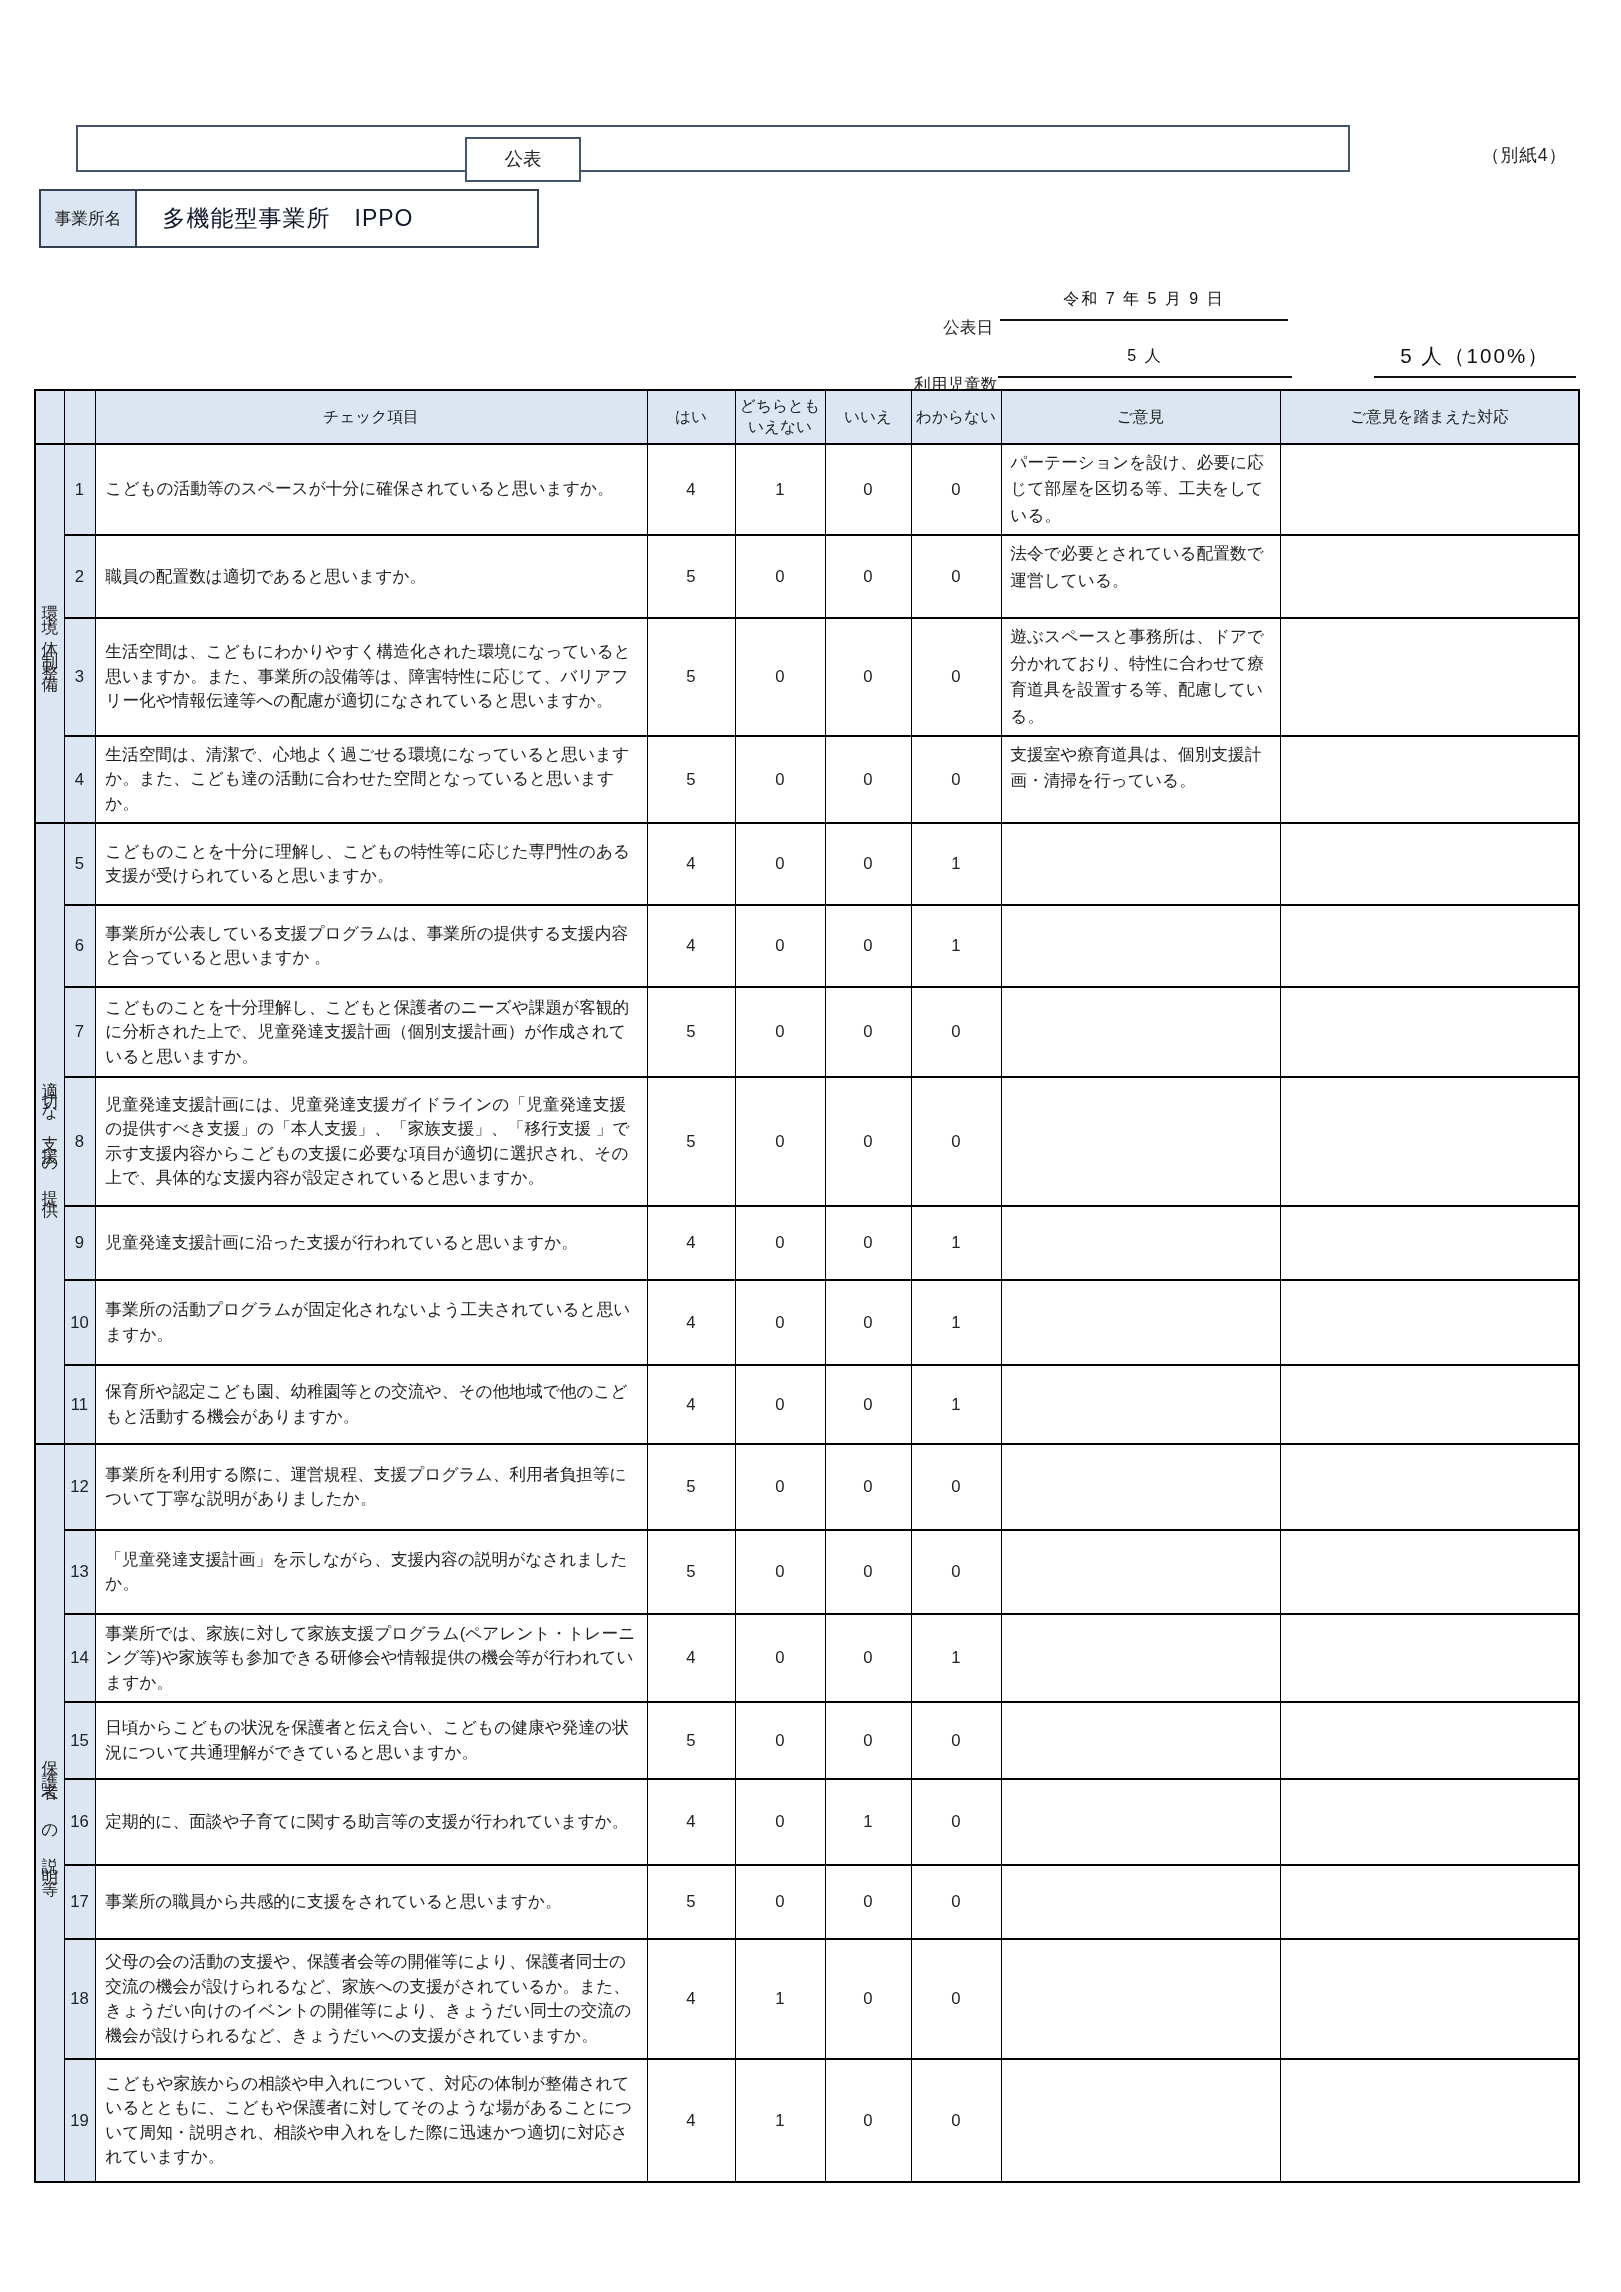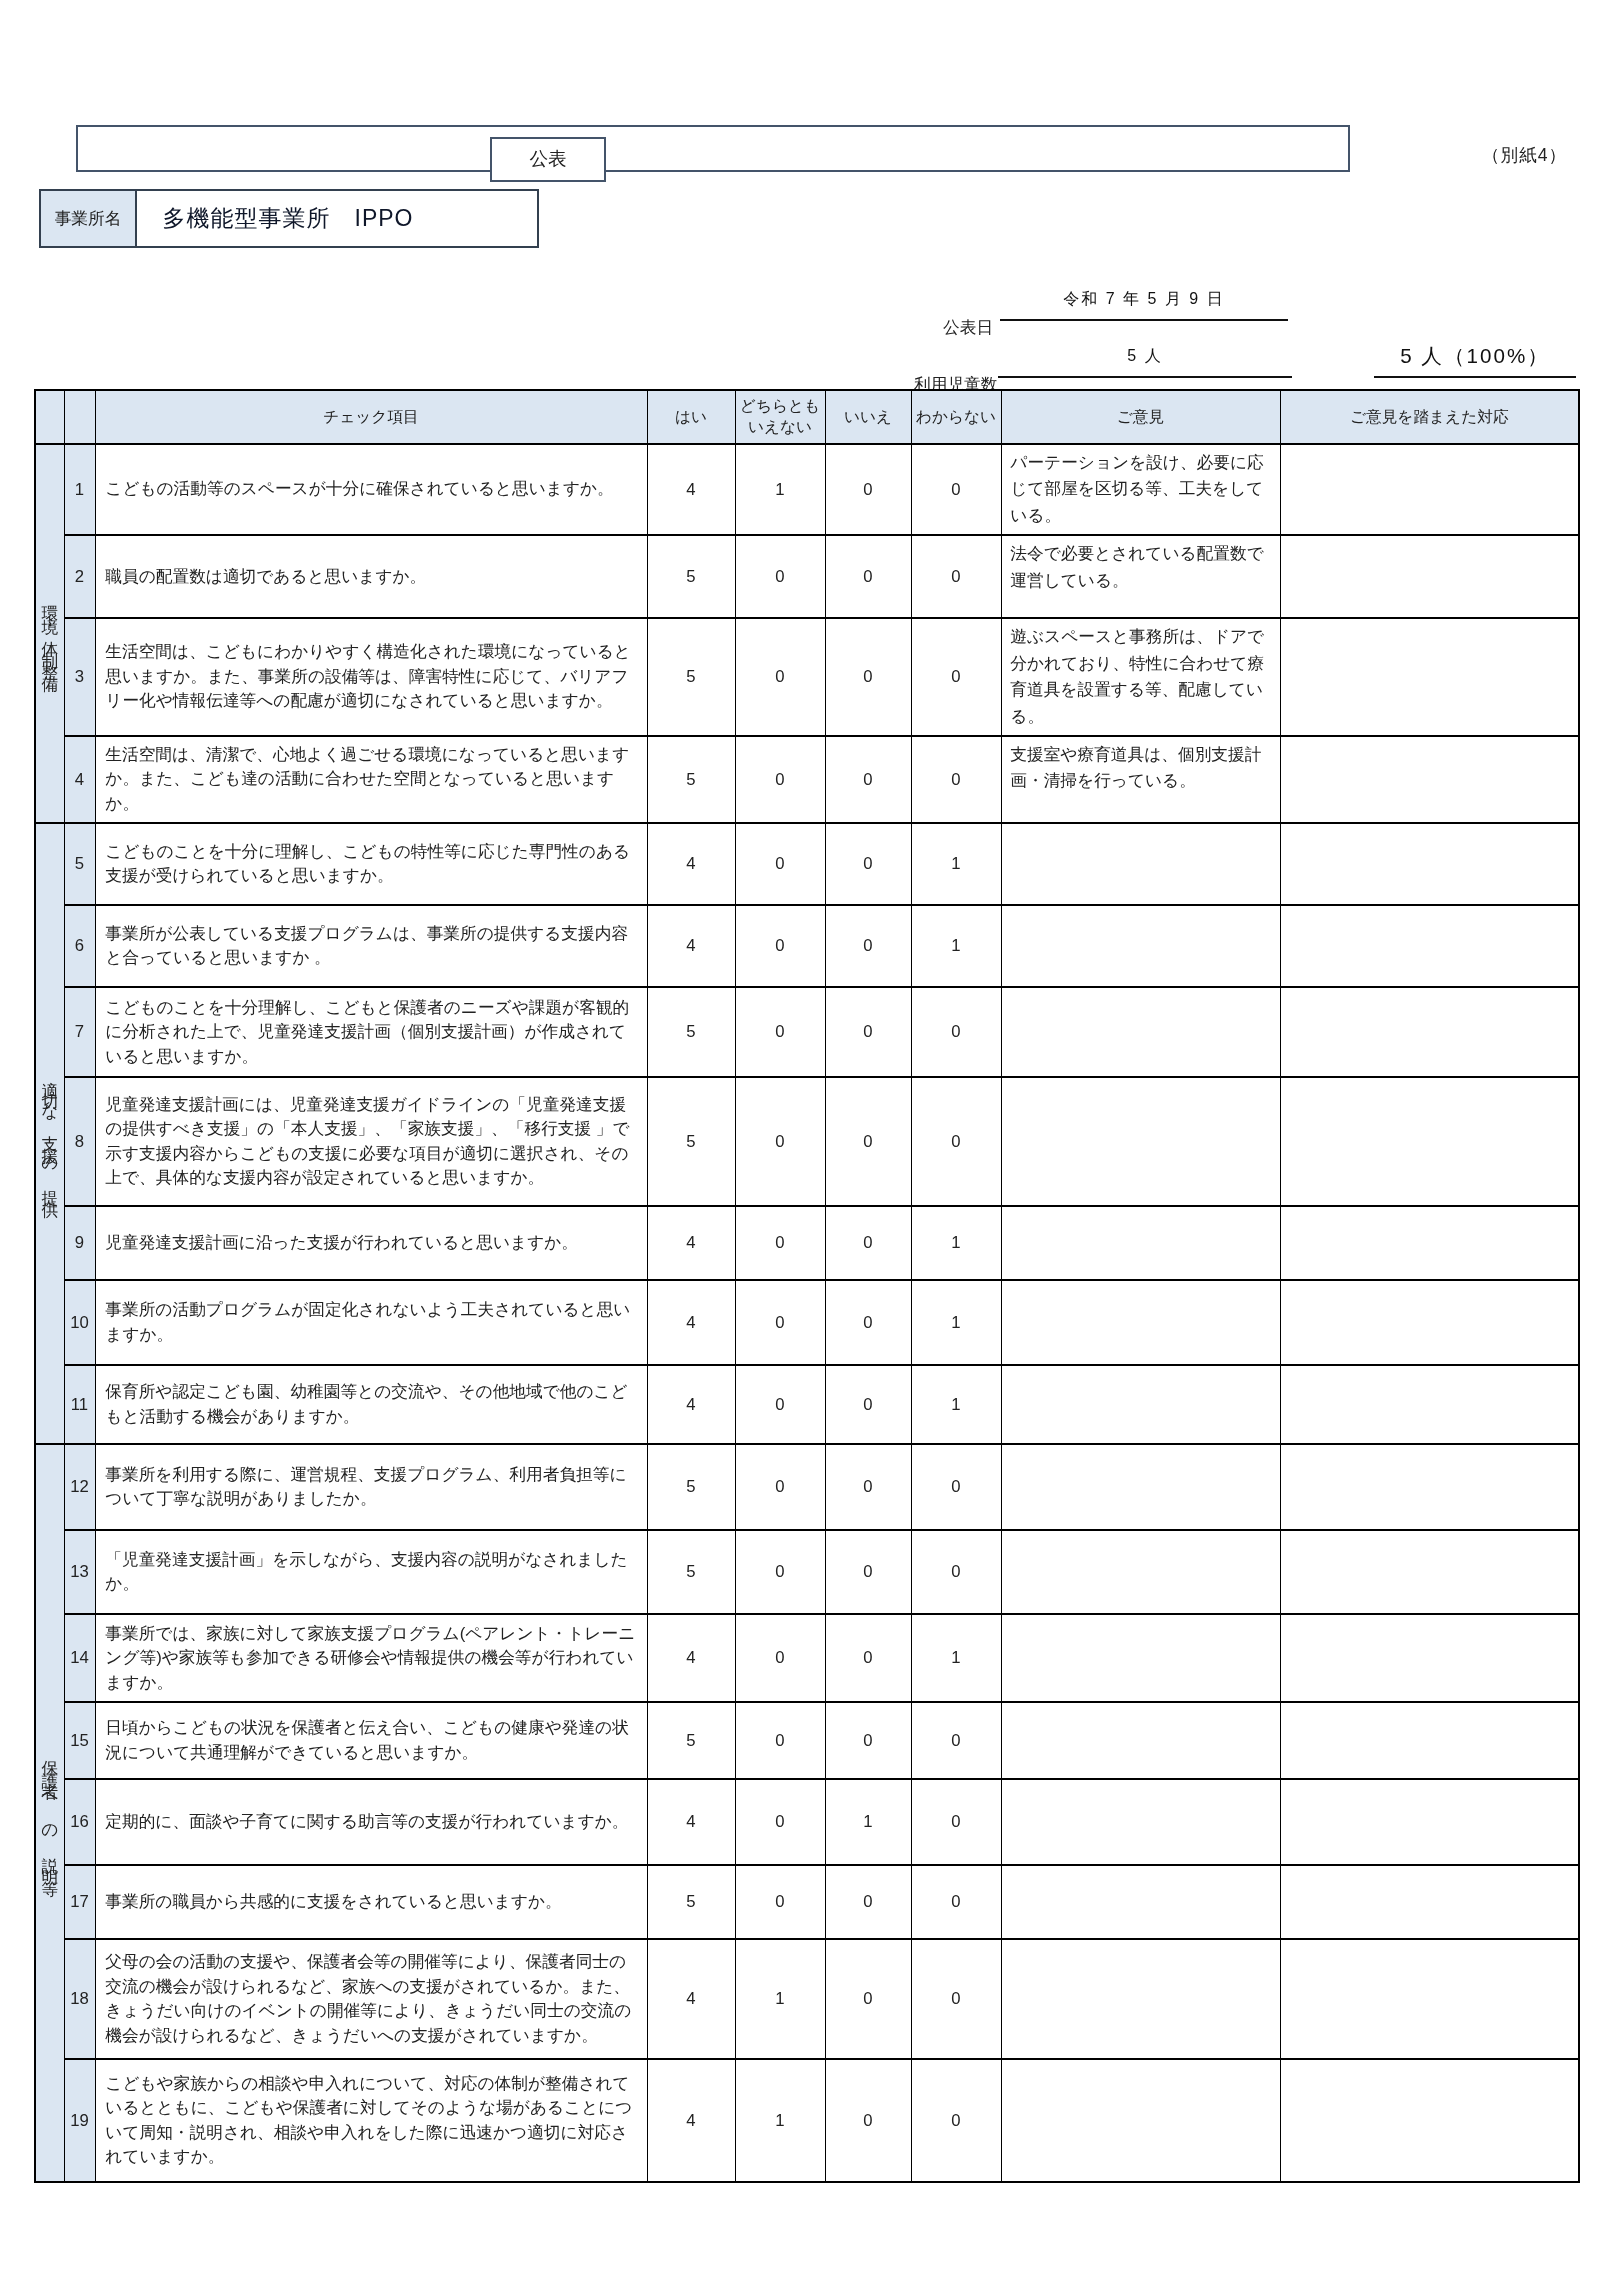--- a/index.html
+++ b/index.html
@@ -17,21 +17,21 @@
   .attachment-note {
     position: absolute; left: 1482px; top: 143px;
     font-size: 17.6px; color: #222; letter-spacing: 1px;
   }
   .title-box {
     position: absolute; left: 76px; top: 125px;
     width: 1274px; height: 47px;
     border: 2px solid #44546a; background: #fff;
   }
   .publish-stamp-box {
-    position: absolute; left: 412px; top: 9.8px;
+    position: absolute; left: 387px; top: 9.8px;
     width: 116px; height: 45px;
     border: 2px solid #44546a; background: #fff;
     display: flex; align-items: center; justify-content: center;
     font-size: 18.6px; color: #222;
   }
   .doc-title {
     position: absolute; left: 555px; top: 0;
     height: 43px; line-height: 43px;
     font-size: 20.6px; color: #111; letter-spacing: 1px;
   }

